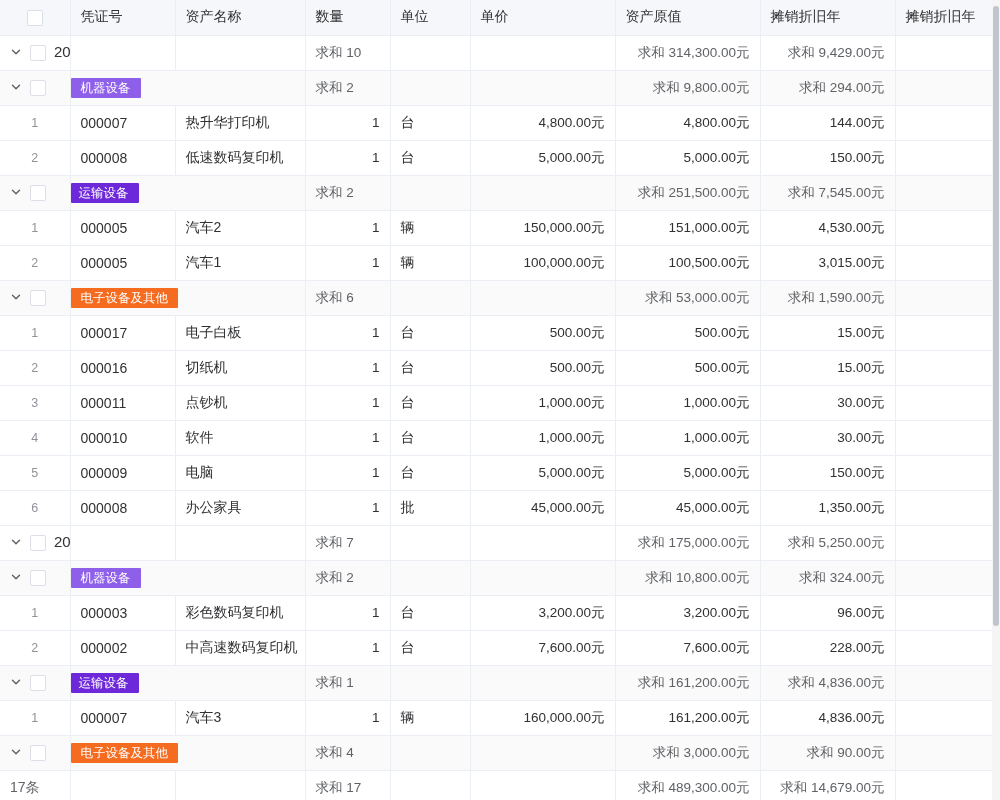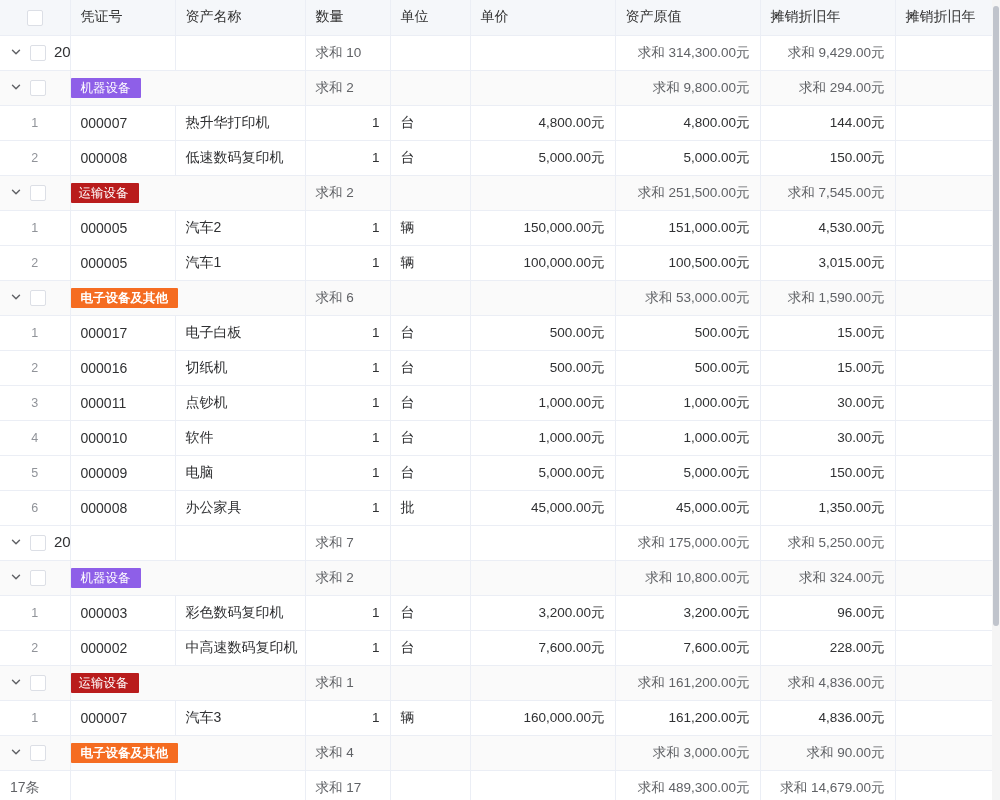--- a/index.html
+++ b/index.html
@@ -92,22 +92,22 @@
   .tag {
     display: inline-block;
     border-radius: 1px;
     padding: 2px 10px;
     font-size: 12.5px;
     line-height: 16px;
     color: #fff;
     vertical-align: middle;
   }
   .tag-purple { background: #8e5fe8; }
-  .tag-cyan { background: #b91c1c; padding-left: 8px; }
-  .tag-orange { background: #f56c21; font-weight: bold; }
+  .tag-cyan { background: #6d28d9; padding-left: 8px; }
+  .tag-orange { background: #f56c21; }
 
   .sumtext {
     color: #606266;
     font-size: 13.5px;
   }
   .rowidx {
     color: #909399;
     font-size: 12.5px;
     text-align: center;
   }

